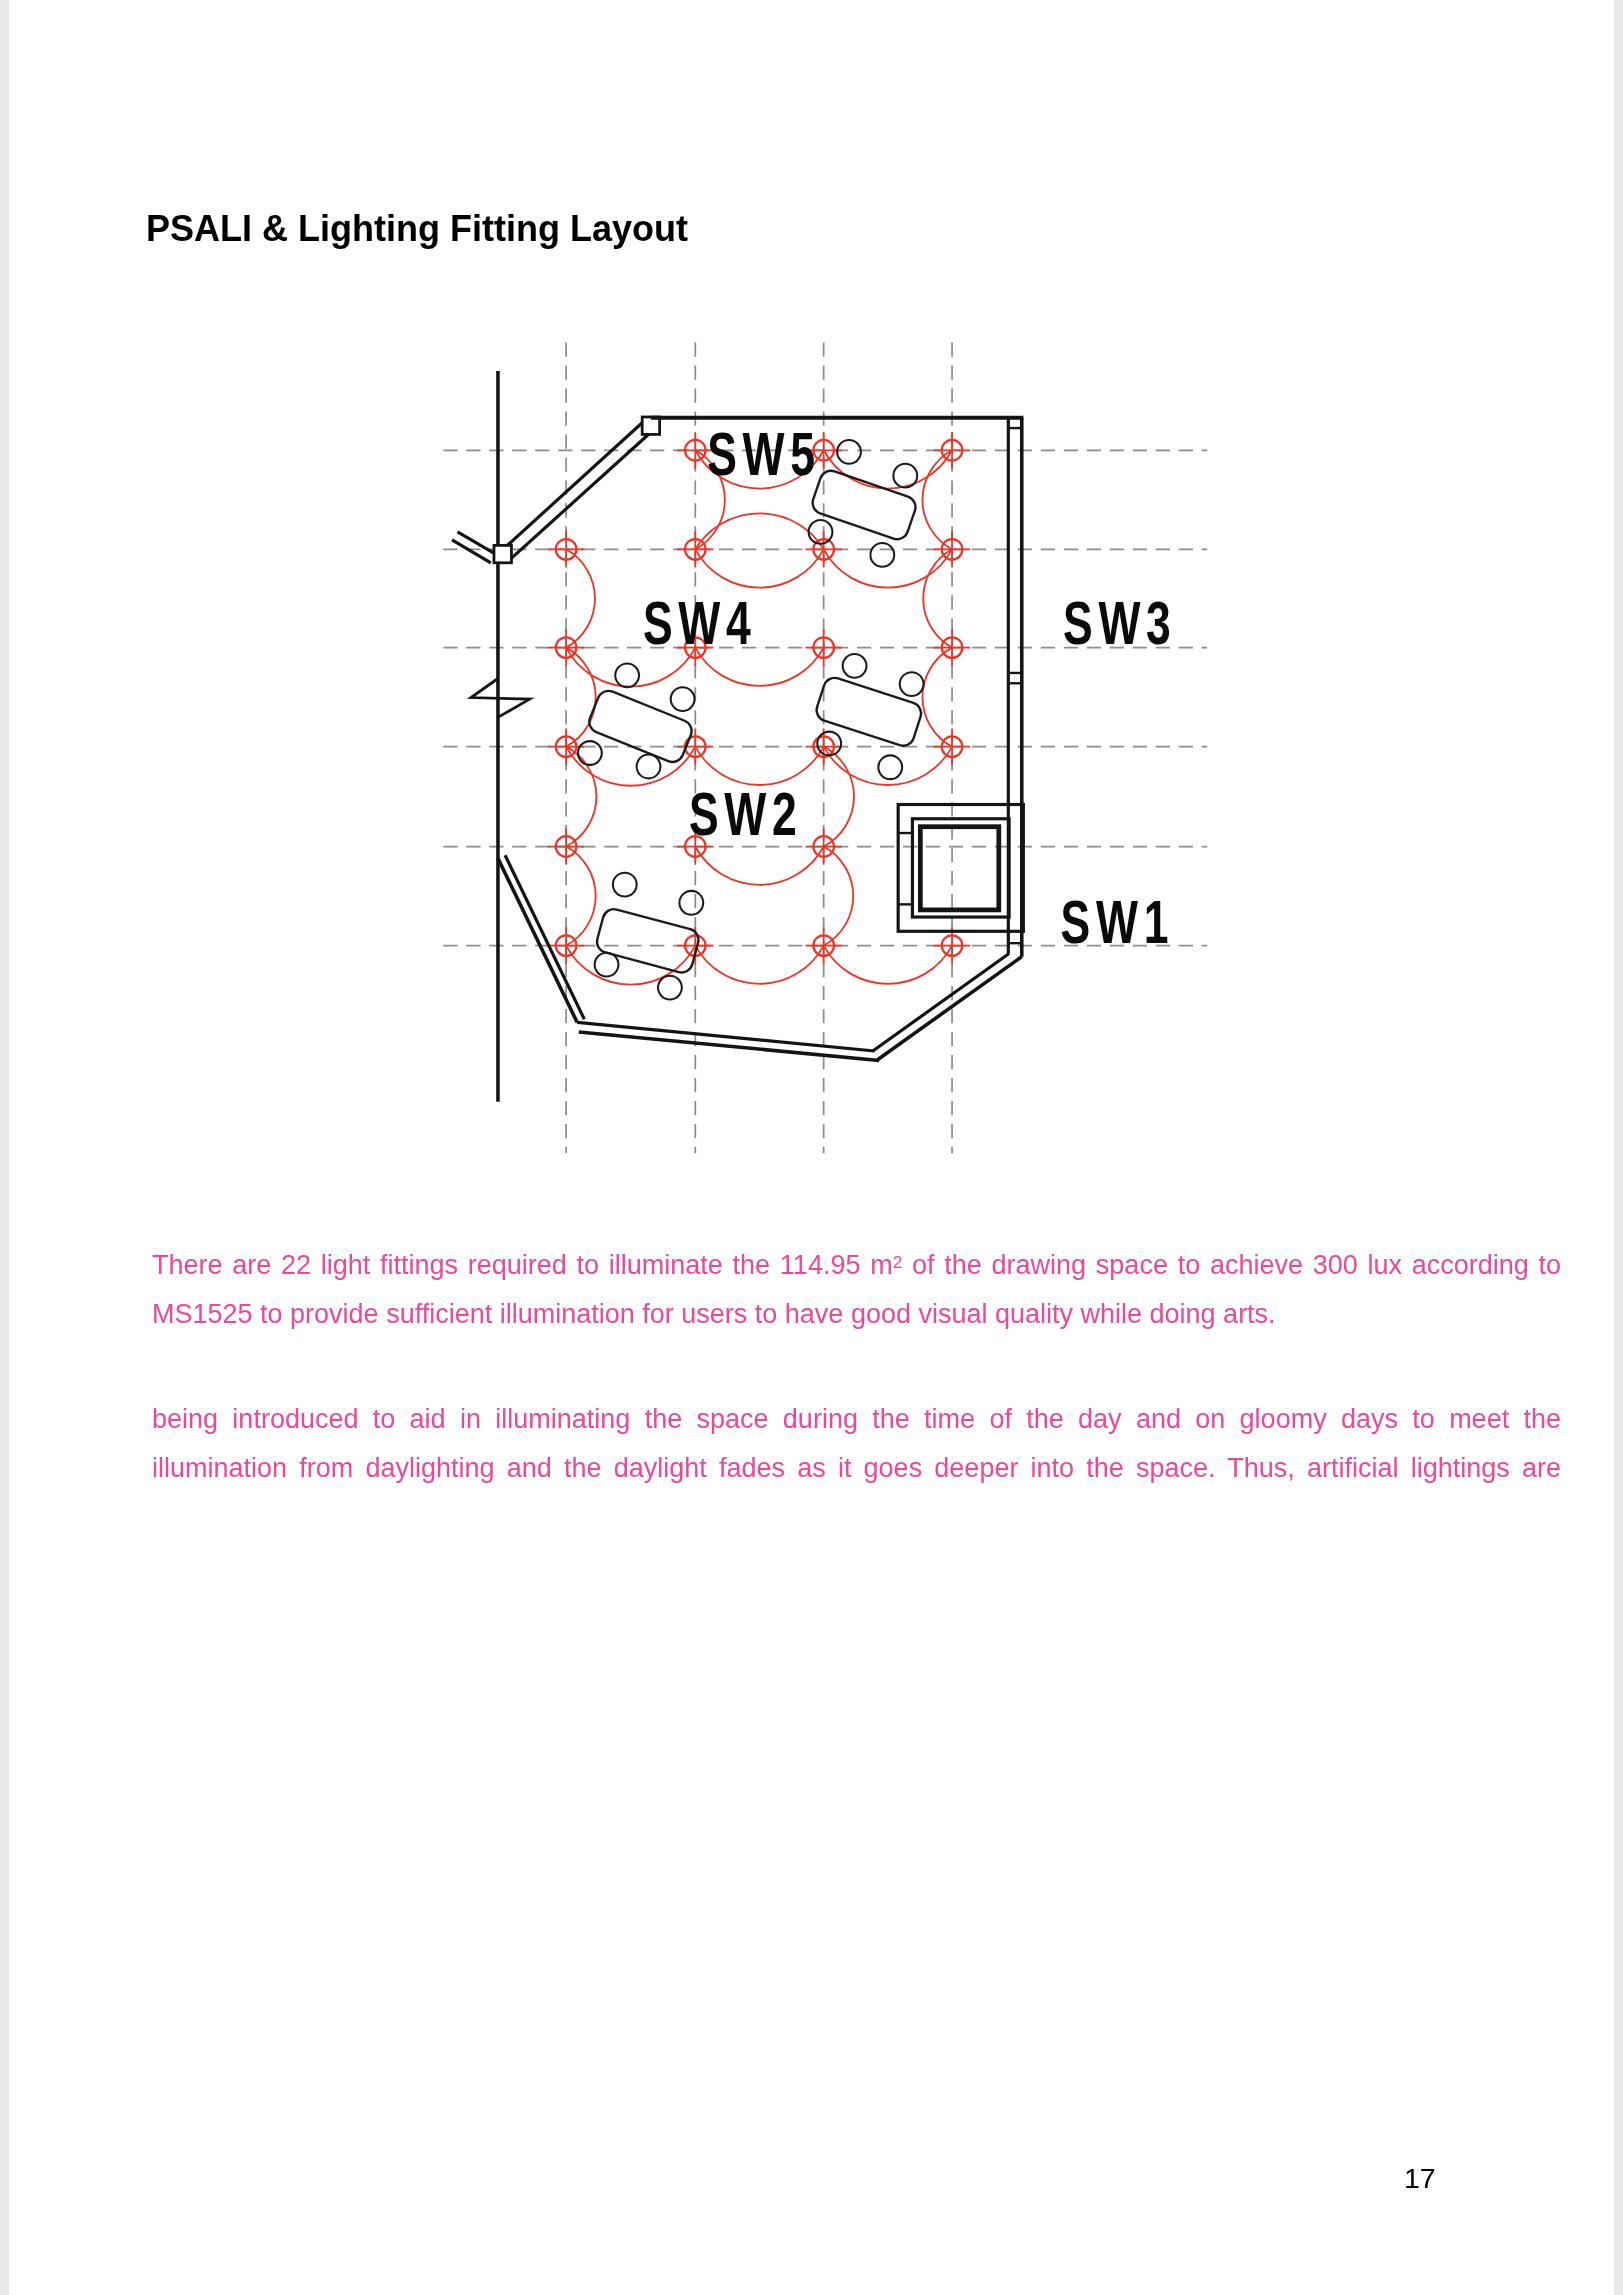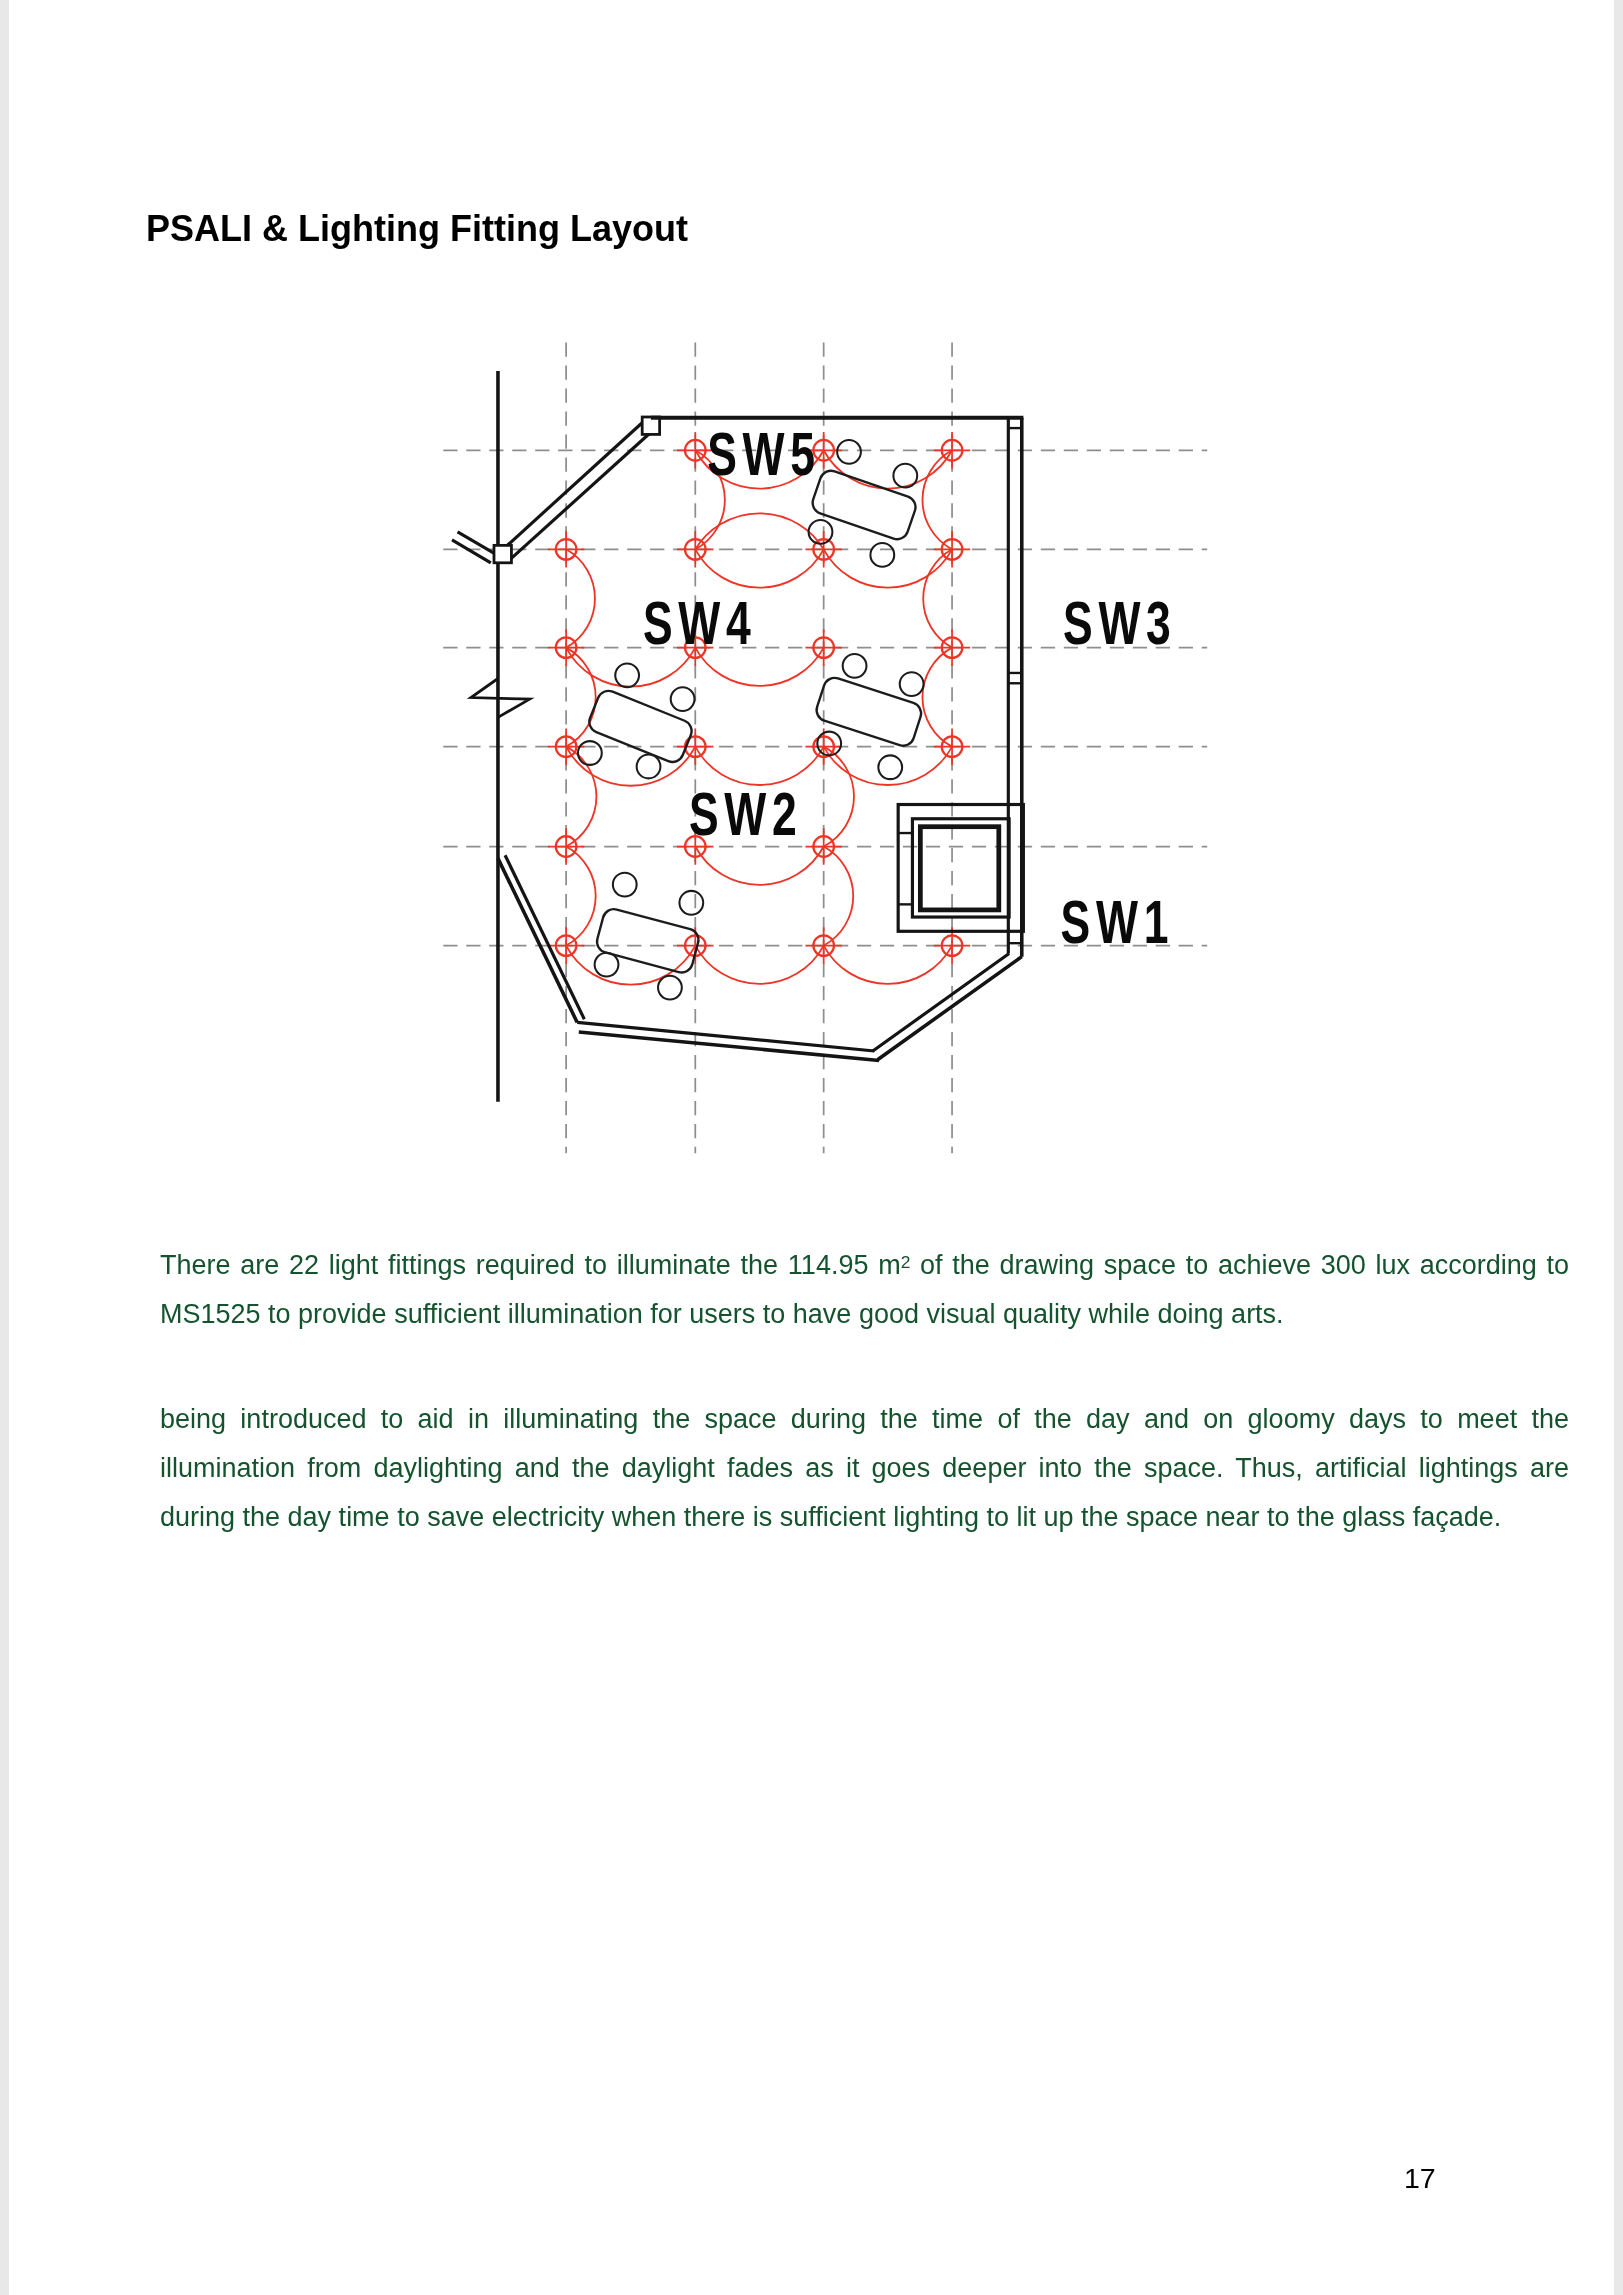--- a/index.html
+++ b/index.html
@@ -1,20 +1,20 @@
 <!DOCTYPE html>
 <html style="font-size:12.7px"><head>
 <meta charset="utf-8">
 <style>
   html,body{margin:0;padding:0;background:#e8e8e8;}
   #page{position:relative;width:1605px;height:2295px;background:#ffffff;margin:0 auto;
         font-family:"Liberation Sans", sans-serif;color:#111;overflow:hidden;}
   #heading{position:absolute;left:137px;top:208px;font-size:36px;font-weight:bold;
            letter-spacing:0px;color:#000;white-space:nowrap;}
-  .para{position:absolute;left:151px;width:1409px;font-size:27px;line-height:49px;color:#14532d;}
+  .para{position:absolute;left:143px;width:1409px;font-size:27px;line-height:49px;color:#ec4899;}
   #para1{top:1241px;}
   #para2{top:1395px;}
   .jline{text-align:justify;text-align-last:justify;}
   .jlast{text-align:center;text-align-last:left;}
   sup{font-size:17.4px;vertical-align:6.3px;line-height:0;}
   #pagenum{position:absolute;left:1395px;top:2162px;width:95px;text-align:left;
            font-size:28.5px;color:#000;}
   #diagram{position:absolute;left:0;top:0;}
   text.swlabel{font-family:"Liberation Sans", sans-serif;font-weight:bold;
                font-size:78px;letter-spacing:10px;fill:#0a0a0a;}
@@ -189,19 +189,18 @@
   </svg>
 
   <div id="para1" class="para">
     <div class="jline"><span>There are 22 light fittings required to illuminate the 114.95 m</span><sup>2</sup><span> of the drawing space to achieve 300 lux according to</span></div>
     <div class="jlast">MS1525 to provide sufficient illumination for users to have good visual quality while doing arts.</div>
   </div>
 
   <div id="para2" class="para">
     <div class="jline">being introduced to aid in illuminating the space during the time of the day and on gloomy days to meet the</div>
     <div class="jline">illumination from daylighting and the daylight fades as it goes deeper into the space. Thus, artificial lightings are</div>
-    <div class="jlast">during the day time to save electricity when there is sufficient lighting to lit up the space near to the glass façade.</div>
   </div>
 
   <div id="pagenum">17</div>
 
 </div>
 
 
 </body></html>

